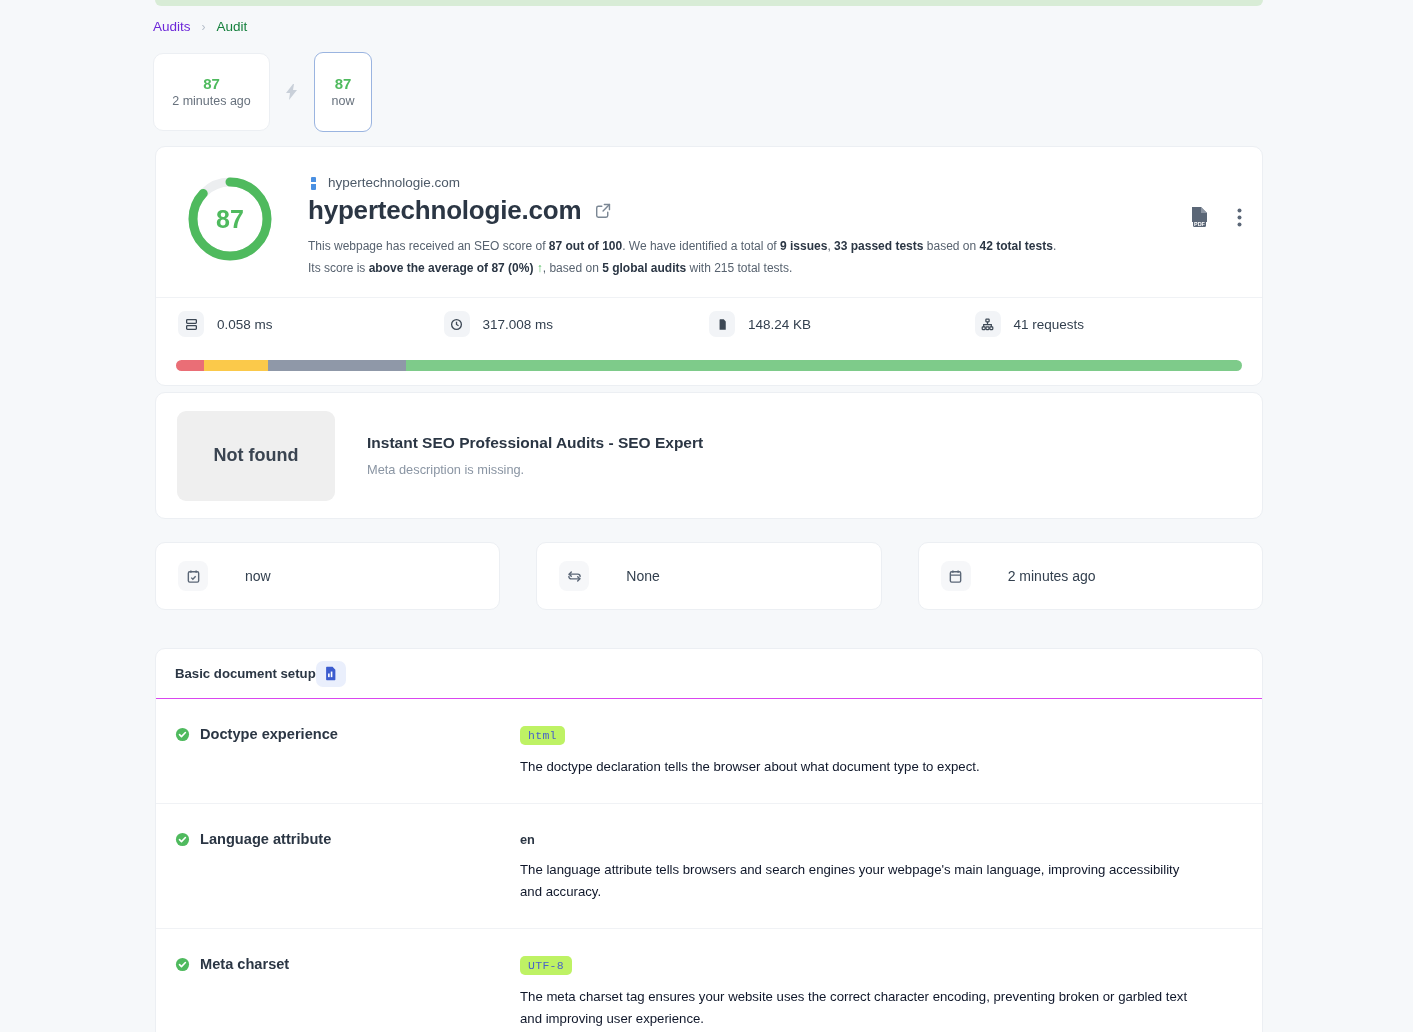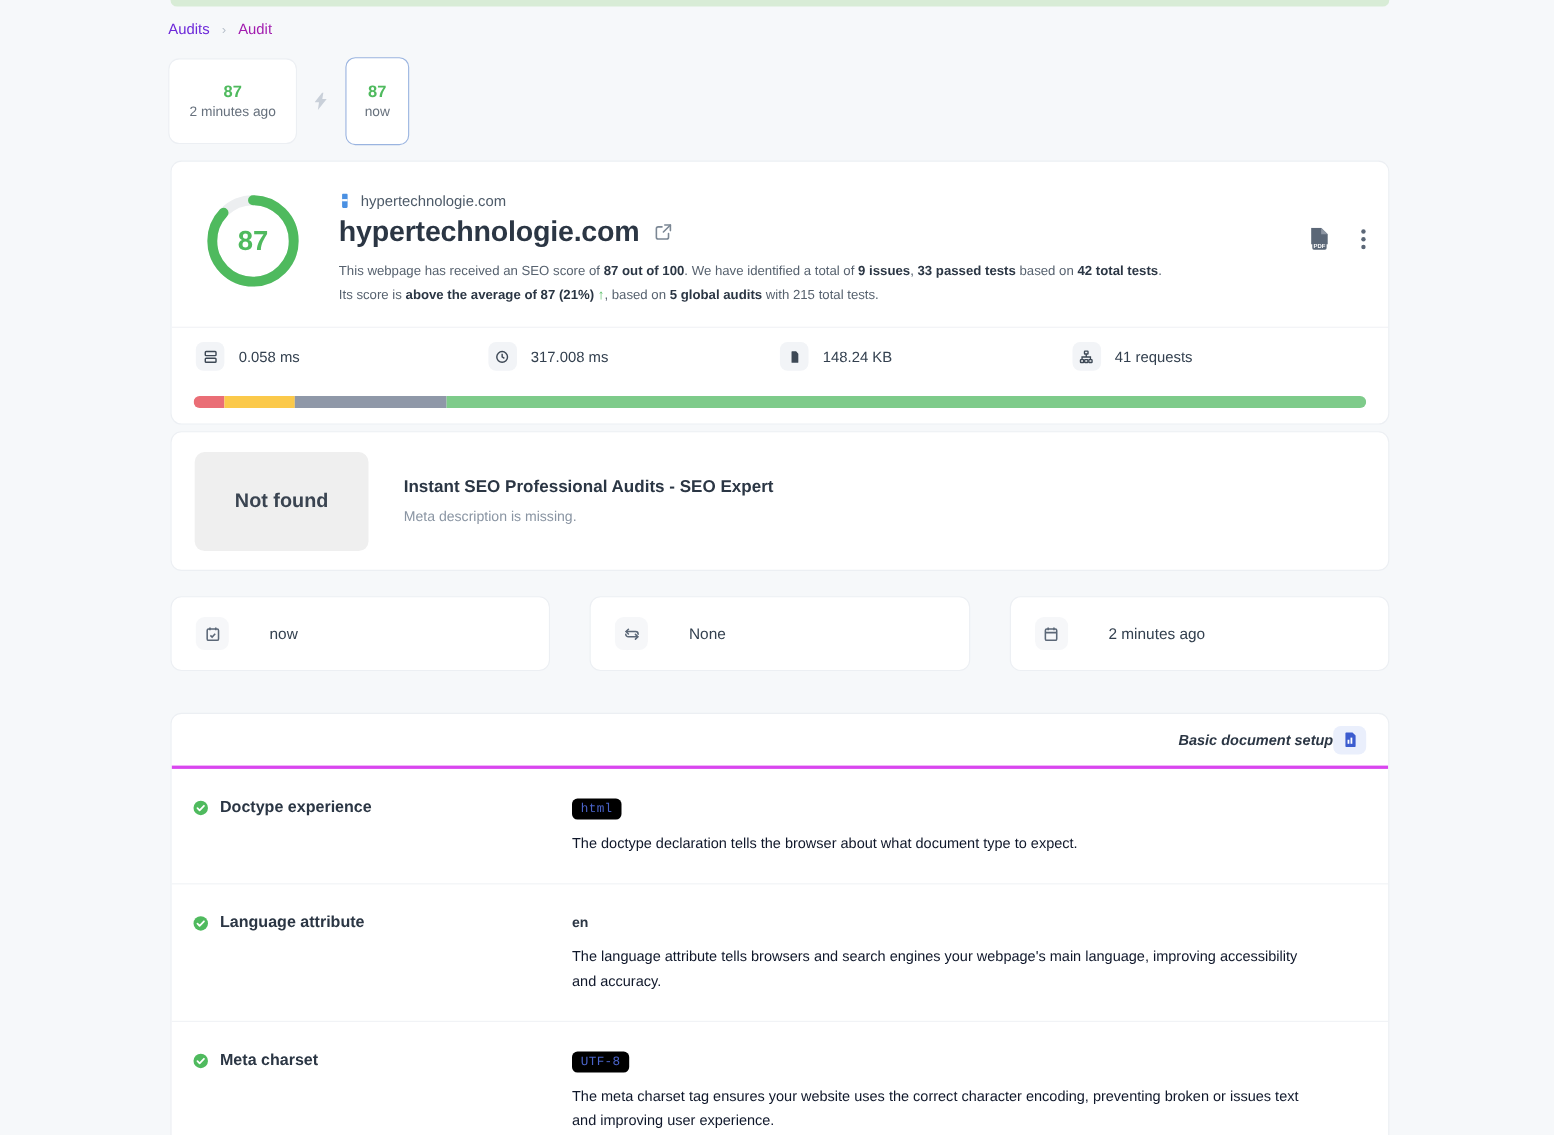--- a/index.html
+++ b/index.html
@@ -22,21 +22,21 @@
   }
 
   
   .breadcrumb {
     position: absolute; left: 153px; top: 19px;
     display: flex; align-items: center; gap: 11px;
     font-size: 13.5px;
   }
   .breadcrumb .crumb-link { color: #6d28d9; }
   .breadcrumb .crumb-sep { color: #b6bfca; font-size: 12px; }
-  .breadcrumb .crumb-current { color: #a21caf; }
+  .breadcrumb .crumb-current { color: #15803d; }
 
   
   .history-row {
     position: absolute; left: 153px; top: 52px;
     display: flex; align-items: center;
   }
   .hist-card {
     width: 117px; height: 78px;
     background: #fff;
     border: 1px solid #eceff3;
@@ -157,43 +157,42 @@
   
   .tests-card {
     position: absolute; left: 155px; top: 648px;
     width: 1108px; min-height: 384px;
     background: #fff; border: 1px solid #eceff3;
     border-radius: 10px 10px 0 0;
     overflow: hidden;
   }
   .tests-head {
     height: 50px; padding: 0 20px 0 19px;
-    display: flex; align-items: center; justify-content: flex-end;
-    border-bottom: 3px solid #d946ef;
-    font-style: italic;
+    display: flex; align-items: center; justify-content: flex-start;
+    border-bottom: 1px solid #d946ef;
   }
   .tests-head-title { font-size: 13.2px; font-weight: 700; color: #2b3644; }
   .blue-btn {
     width: 30px; height: 26px; border-radius: 7px;
     background: #eaeffc;
     display: flex; align-items: center; justify-content: center;
     color: #3c5ccf; cursor: pointer;
   }
   .test-row {
     display: flex; padding: 26px 20px 26px 19px;
     border-bottom: 1px solid #f0f2f5;
   }
   .test-row:last-child { border-bottom: none; }
   .test-name-col { width: 345px; display: flex; align-items: flex-start; gap: 10px; padding-top: 1px; }
   .check-ico { flex: 0 0 15px; margin-top: 1px; }
   .test-name { font-size: 14.6px; font-weight: 700; color: #2b3644; }
   .test-detail-col { flex: 1; }
   .code-badge {
     display: inline-block;
-    background: #000000; color: #4a63c8;
+    background: #bef264; color: #4a63c8;
     font-family: "Liberation Mono", monospace;
     font-size: 11.5px; padding: 3px 8px; border-radius: 5px;
     letter-spacing: 0.3px;
   }
   .plain-value { font-size: 12.8px; font-weight: 700; color: #2b3644; }
   .test-desc {
     margin-top: 11px; font-size: 13.2px; color: #0f172a;
     line-height: 1.62; max-width: 672px;
   }
 </style>
@@ -255,21 +254,21 @@
                 <path d="M17 3l-7.5 7.5"></path>
                 <path d="M15 12v4a2 2 0 0 1-2 2H4a2 2 0 0 1-2-2V7a2 2 0 0 1 2-2h4"></path>
             </svg>
           </span>
         </div>
 
         <p class="desc">
           <span>This webpage has received an SEO score of </span><b>87 out of 100</b><span>. We have identified a total of </span><b>9 issues</b><span>, </span><b>33 passed tests</b><span> based on </span><b>42 total tests</b><span>.</span>
         </p>
         <p class="desc" style="margin-top:3px">
-          <span>Its score is </span><b>above the average of 87 (21%)</b> <span class="up-arrow">↑</span><span>, based on </span><b>5 global audits</b><span> with 215 total tests.</span>
+          <span>Its score is </span><b>above the average of 87 (0%)</b> <span class="up-arrow">↑</span><span>, based on </span><b>5 global audits</b><span> with 215 total tests.</span>
         </p>
       </div>
 
       <div class="card-actions">
         <span class="icon-btn">
           <svg width="19" height="21" viewBox="0 0 19 21" fill="currentColor">
             <path d="M2 0h9l6 6v9H2z" fill="#5b6777"></path>
             <path d="M11 0l6 6h-6z" fill="#8d96a3"></path>
             <rect x="3" y="13" width="13" height="7" rx="1.5" fill="#5b6777"></rect>
             <text x="9.5" y="18.6" font-size="5.4" font-family="Liberation Sans, sans-serif" font-weight="700" fill="#ffffff" text-anchor="middle">PDF</text>
@@ -427,18 +426,18 @@
         <span class="check-ico">
           <svg width="15" height="15" viewBox="0 0 16 16">
               <circle cx="8" cy="8" r="7" fill="#4fba5e"></circle>
               <path d="M4.8 8.2l2.1 2.1 4.2-4.4" fill="none" stroke="#fff" stroke-width="1.7" stroke-linecap="round" stroke-linejoin="round"></path>
             </svg>
         </span>
         <span class="test-name">Meta charset</span>
       </div>
       <div class="test-detail-col">
         <span class="code-badge">UTF-8</span>
-        <div class="test-desc">The meta charset tag ensures your website uses the correct character encoding, preventing broken or issues text and improving user experience.</div>
+        <div class="test-desc">The meta charset tag ensures your website uses the correct character encoding, preventing broken or garbled text and improving user experience.</div>
       </div>
     </div>
   </section>
 
 </div>
 
 </body></html>

